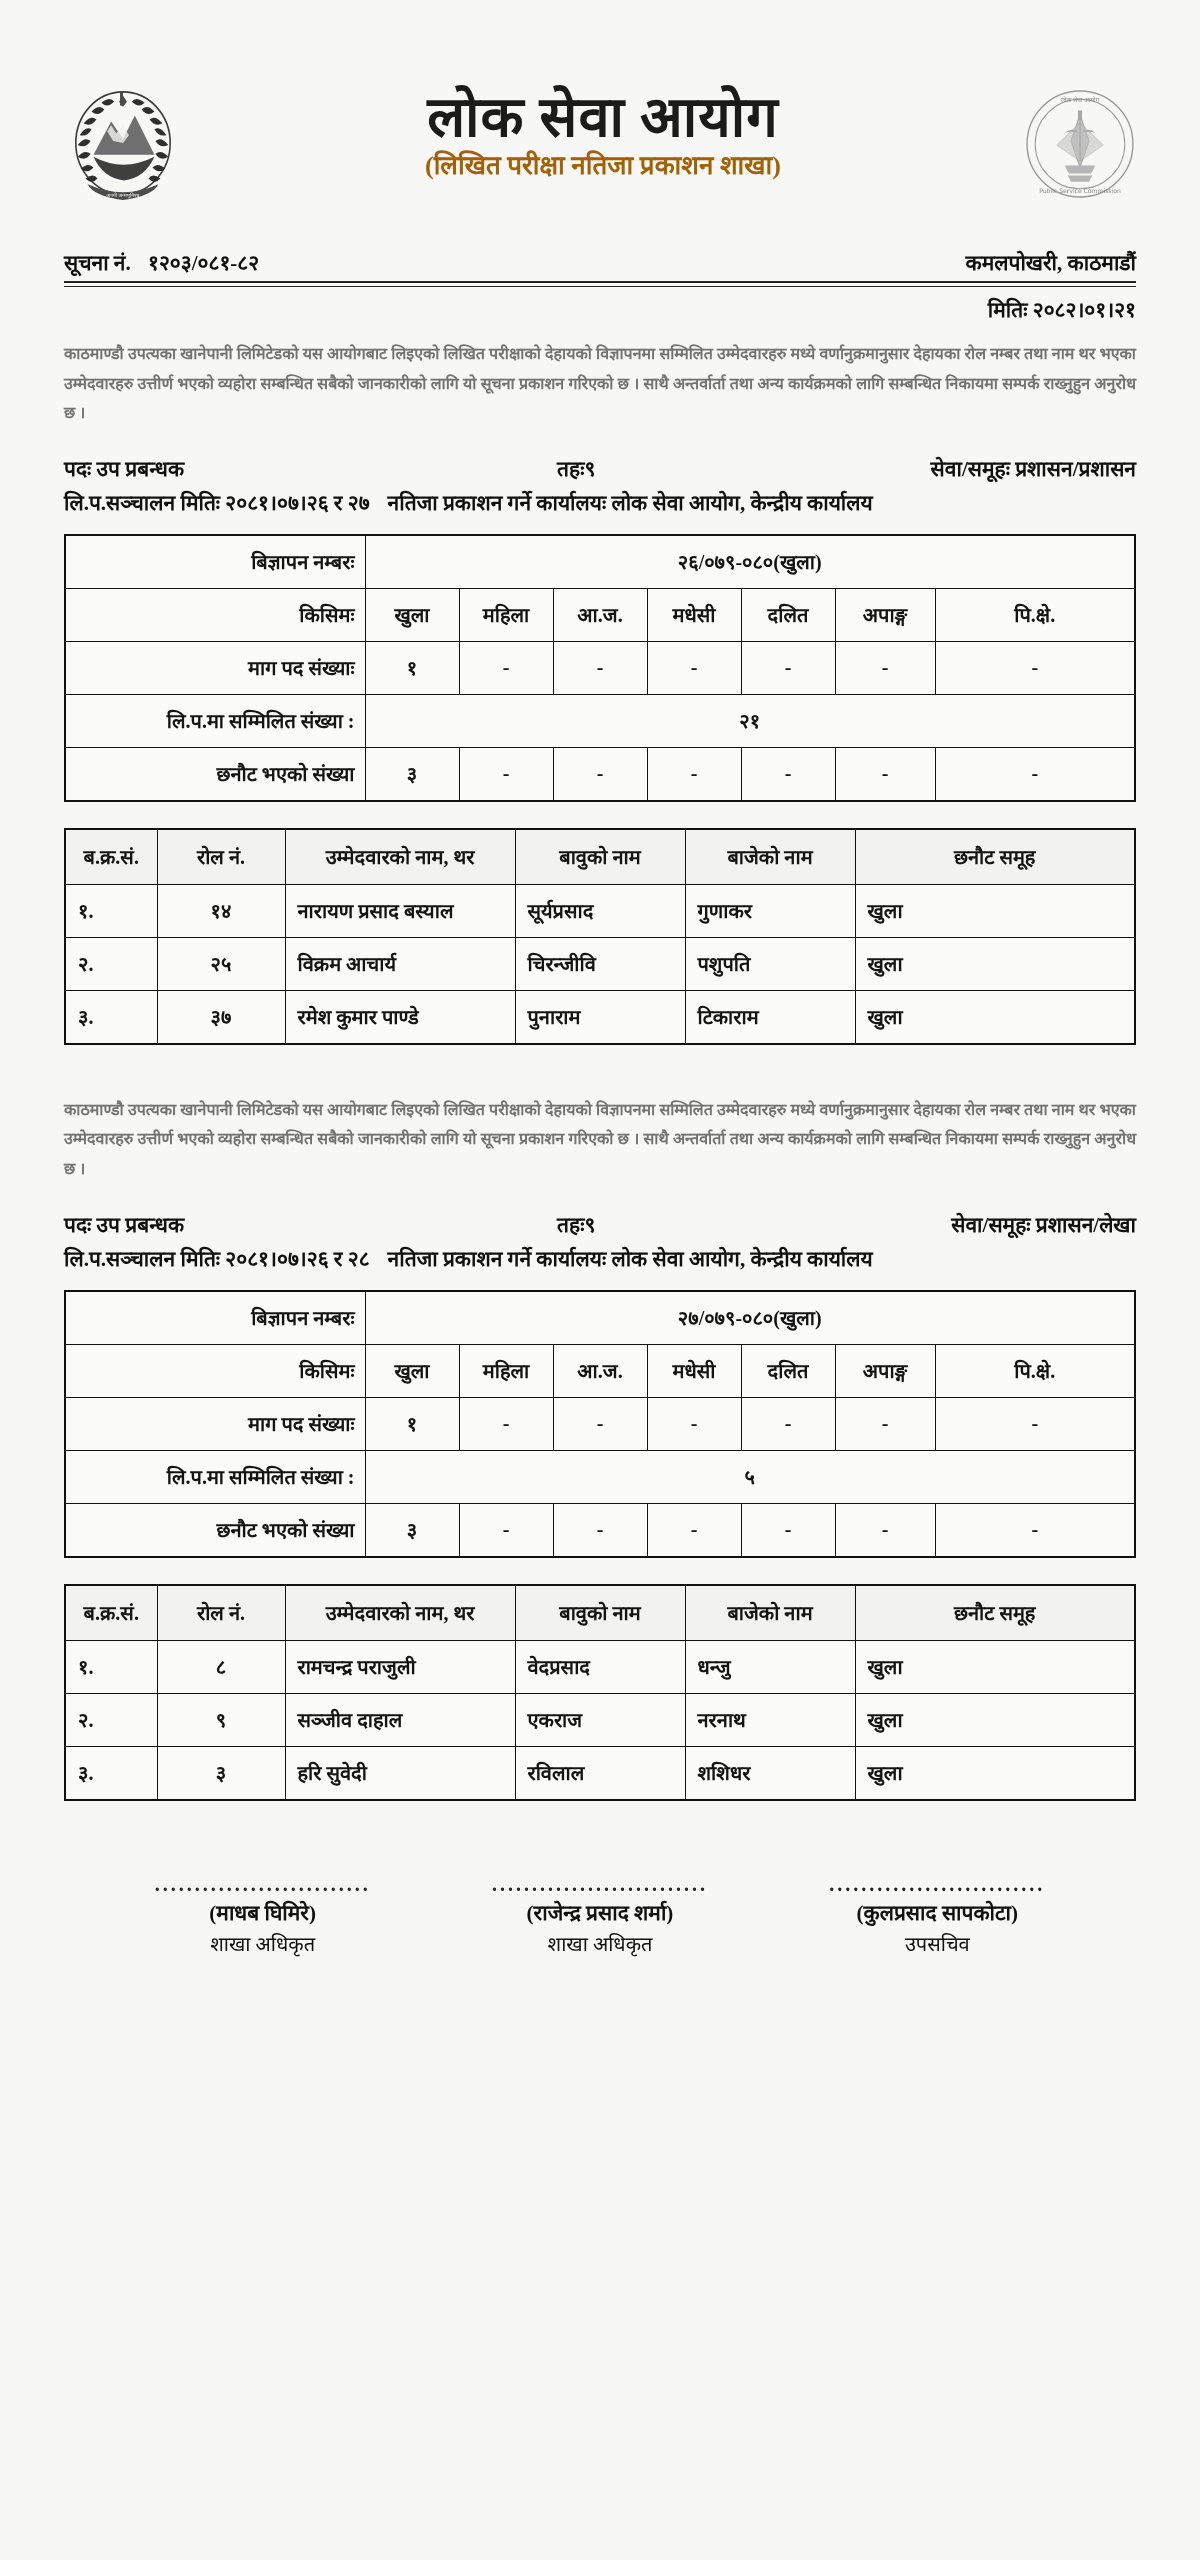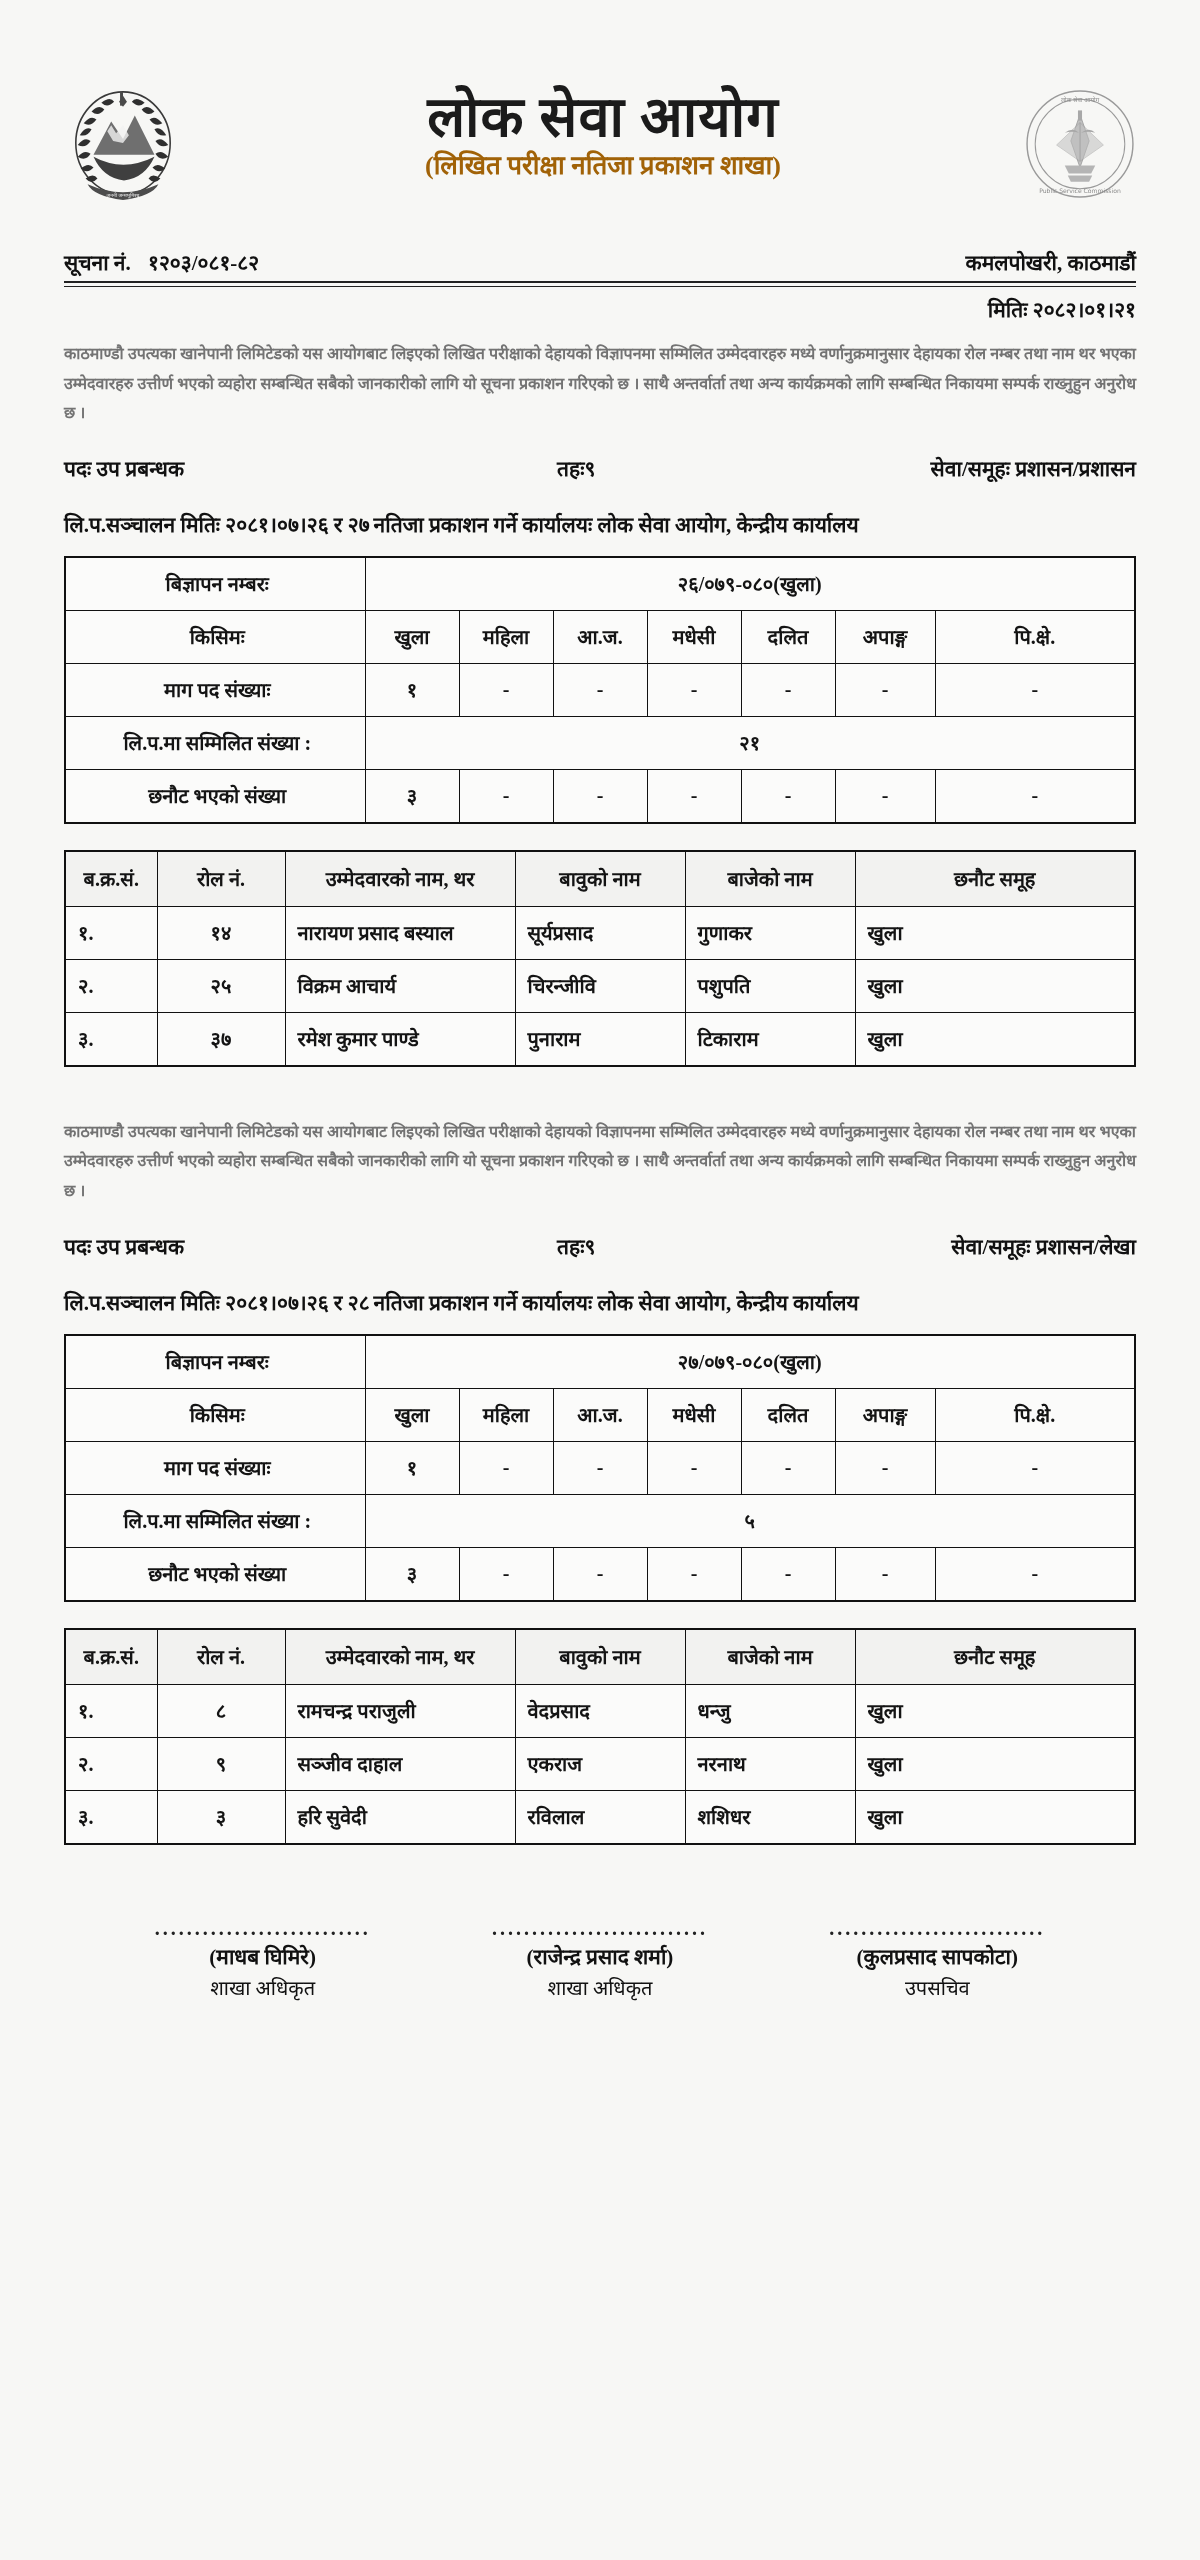--- a/index.html
+++ b/index.html
@@ -102,24 +102,24 @@
     display: flex;
     margin-top: 26px;
     font-size: 21px;
     font-weight: bold;
   }
   .meta-row .m1 { flex: 0 0 46%; }
   .meta-row .m2 { flex: 0 0 27%; }
   .meta-row .m3 { flex: 1 1 auto; text-align: right; }
   .meta-row2 {
     display: flex;
-    margin-top: 28px;
+    margin-top: 6px;
     font-size: 21px;
     font-weight: bold;
-    gap: 4px;
+    gap: 18px;
   }
   .meta-row2 .n1 { flex: 0 0 auto; }
   .meta-row2 .n2 { flex: 1 1 auto; }
 
   
   table {
     border-collapse: collapse;
     width: 100%;
     table-layout: fixed;
   }
@@ -130,21 +130,21 @@
   .summary-table td {
     border: 1px solid #111;
     font-size: 20px;
     font-weight: bold;
     padding: 9px 10px;
     height: 34px;
     color: #141414;
     background: #fbfbfa;
   }
   .summary-table td.lbl {
-    text-align: center;
+    text-align: right;
     padding-left: 14px;
   }
   .summary-table td.ctr { text-align: center; }
 
   .cand-table {
     margin-top: 26px;
     border: 2px solid #111;
   }
   .cand-table th, .cand-table td {
     border: 1px solid #111;

